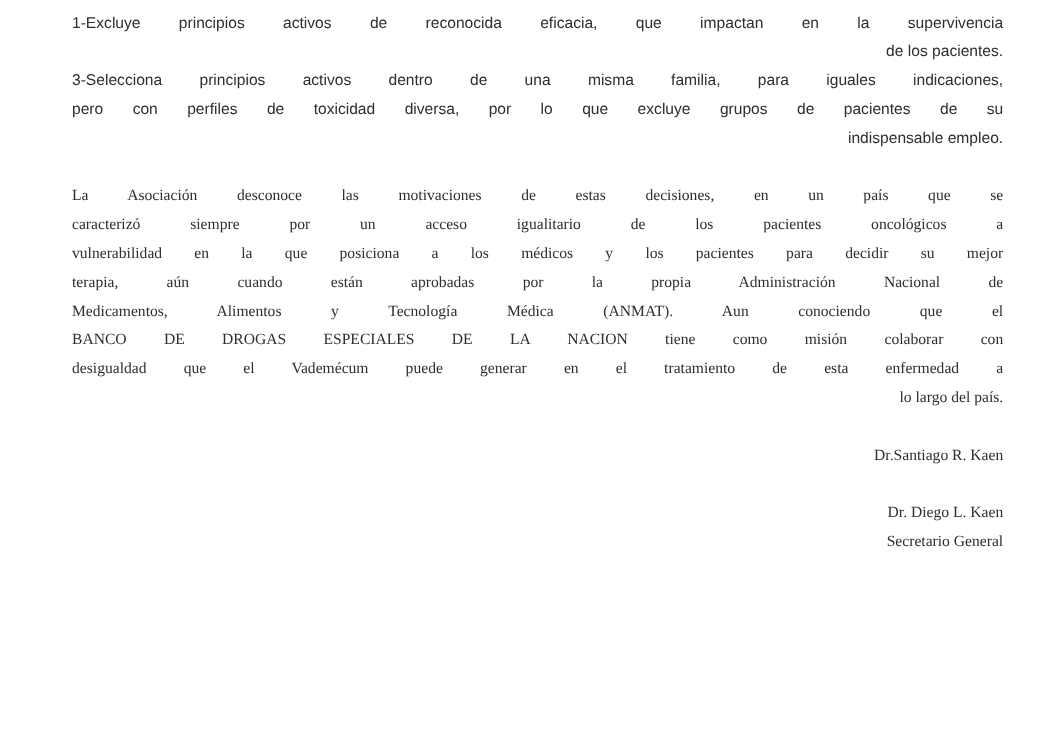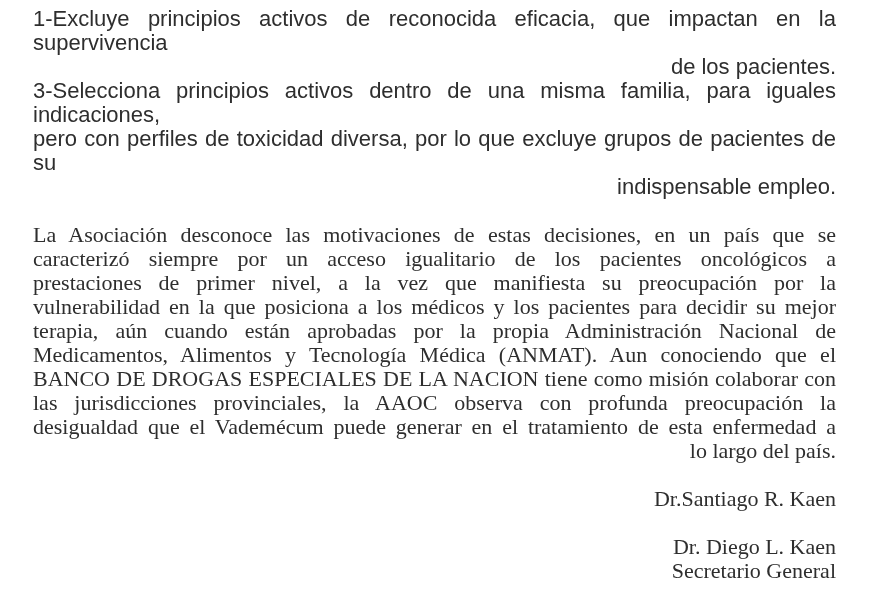--- a/index.html
+++ b/index.html
@@ -6,22 +6,23 @@
   body {
     width: 869px;
     height: 612px;
     background: #ffffff;
     color: #2e2e2e;
     font-family: "Liberation Sans", "DejaVu Sans", sans-serif;
     overflow: hidden;
   }
   .doc {
     padding: 7px 33px 0 33px;
-    font-size: 22px;
+    font-size: 13px;
     line-height: 24px;
+    margin-left: 27px;
   }
   .para { margin: 0; }
   .para.gap { margin-top: 24px; font-family: Liberation Serif, serif; }
   .line { text-align: right; }
   .line.fill {
     text-align: justify;
     text-align-last: justify;
   }
 </style>
 </head>
@@ -34,26 +35,24 @@
         <div class="line">de los pacientes.</div>
       </div>
       <div class="para">
         <div class="line fill">3-Selecciona principios activos dentro de una misma familia, para iguales indicaciones,</div>
         <div class="line fill">pero con perfiles de toxicidad diversa, por lo que excluye grupos de pacientes de su</div>
         <div class="line">indispensable empleo.</div>
       </div>
       <div class="para gap">
         <div class="line fill">La Asociación desconoce las motivaciones de estas decisiones, en un país que se</div>
         <div class="line fill">caracterizó siempre por un acceso igualitario de los pacientes oncológicos a</div>
-        <div class="line fill">prestaciones de primer nivel, a la vez que manifiesta su preocupación por la</div>
         <div class="line fill">vulnerabilidad en la que posiciona a los médicos y los pacientes para decidir su mejor</div>
         <div class="line fill">terapia, aún cuando están aprobadas por la propia Administración Nacional de</div>
         <div class="line fill">Medicamentos, Alimentos y Tecnología Médica (ANMAT). Aun conociendo que el</div>
         <div class="line fill">BANCO DE DROGAS ESPECIALES DE LA NACION tiene como misión colaborar con</div>
-        <div class="line fill">las jurisdicciones provinciales, la AAOC observa con profunda preocupación la</div>
         <div class="line fill">desigualdad que el Vademécum puede generar en el tratamiento de esta enfermedad a</div>
         <div class="line">lo largo del país.</div>
       </div>
       <div class="para gap">
         <div class="line">Dr.Santiago R. Kaen</div>
       </div>
       <div class="para gap">
         <div class="line">Dr. Diego L. Kaen</div>
         <div class="line">Secretario General</div>
       </div>

